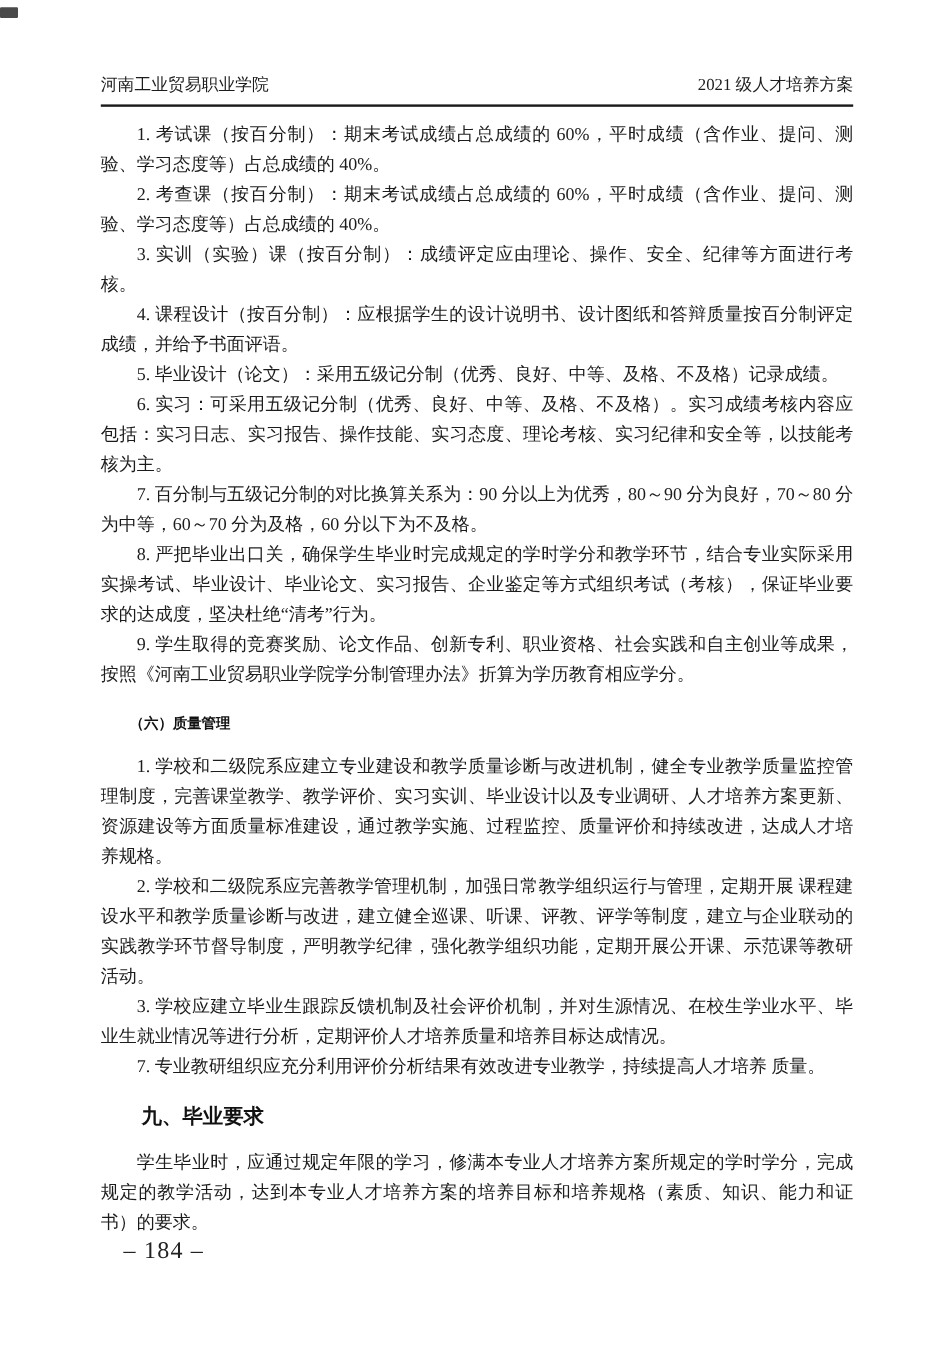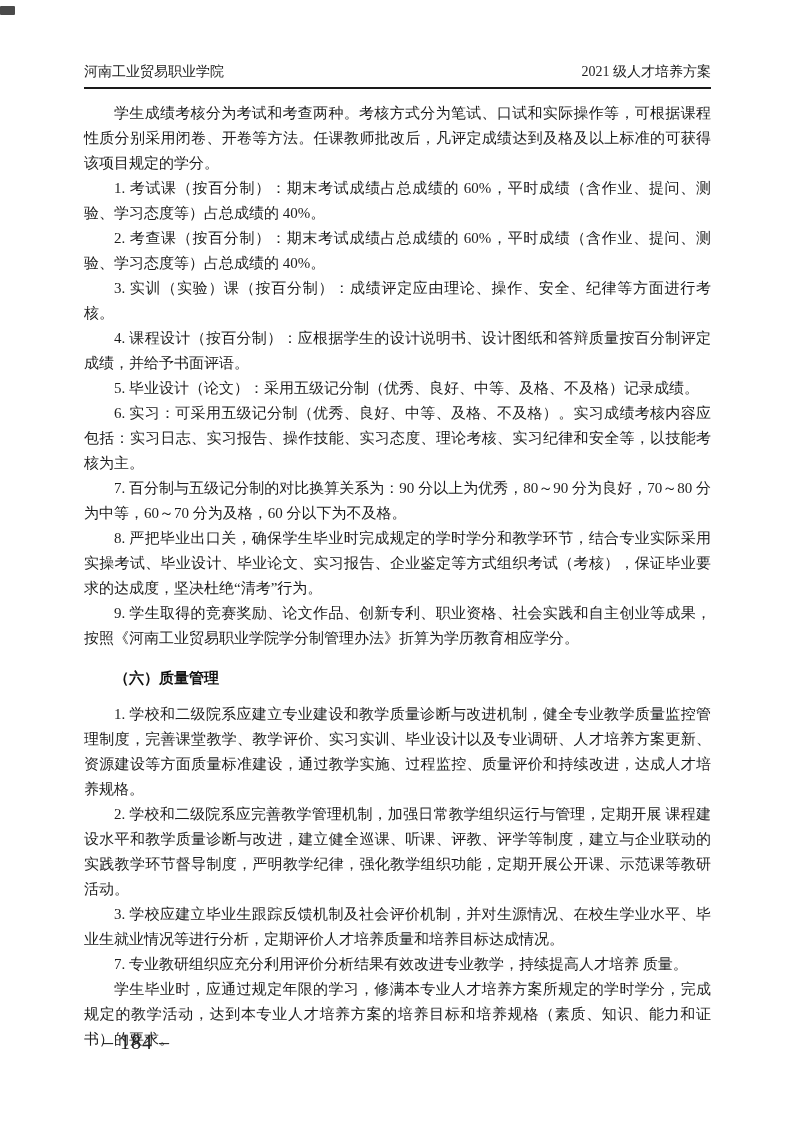--- a/index.html
+++ b/index.html
@@ -43,21 +43,21 @@
   }
   .content p {
     margin: 0;
     text-align: justify;
     text-justify: inter-ideograph;
   }
   .indent { text-indent: 2em; }
   .h-sub {
     margin: 15px 0 11px 0;
     text-indent: 2em;
-    font-size: 15px;
+    font-size: 12px;
     font-weight: 700;
     font-family: "DejaVu Sans", "Liberation Sans", sans-serif;
     color: #111;
   }
   .h-main {
     margin: 17px 0 13px 0;
     text-indent: 2em;
     font-size: 17px;
     font-weight: 700;
     font-family: "DejaVu Sans", "Liberation Sans", sans-serif;
@@ -77,39 +77,39 @@
 <div class="page">
 
   <div class="scan-artifact"></div>
 
   <div class="header">
     <span>河南工业贸易职业学院</span>
     <span>2021 级人才培养方案</span>
   </div>
 
   <div class="content">
-    <p class="indent">学生成绩考核分为考试和考查两种。考核方式分为笔试、口试和实际操作等，可根据课程性质分别采用闭卷、开卷等方法。任课教师批改后，凡评定成绩达到及格及以上标准的可获得该项目规定的学分。</p>
 
     <p class="indent">1. 考试课（按百分制）：期末考试成绩占总成绩的 60%，平时成绩（含作业、提问、测验、学习态度等）占总成绩的 40%。</p>
     <p class="indent">2. 考查课（按百分制）：期末考试成绩占总成绩的 60%，平时成绩（含作业、提问、测验、学习态度等）占总成绩的 40%。</p>
     <p class="indent">3. 实训（实验）课（按百分制）：成绩评定应由理论、操作、安全、纪律等方面进行考核。</p>
     <p class="indent">4. 课程设计（按百分制）：应根据学生的设计说明书、设计图纸和答辩质量按百分制评定成绩，并给予书面评语。</p>
     <p class="indent">5. 毕业设计（论文）：采用五级记分制（优秀、良好、中等、及格、不及格）记录成绩。</p>
     <p class="indent">6. 实习：可采用五级记分制（优秀、良好、中等、及格、不及格）。实习成绩考核内容应包括：实习日志、实习报告、操作技能、实习态度、理论考核、实习纪律和安全等，以技能考核为主。</p>
     <p class="indent">7. 百分制与五级记分制的对比换算关系为：90 分以上为优秀，80～90 分为良好，70～80 分为中等，60～70 分为及格，60 分以下为不及格。</p>
     <p class="indent">8. 严把毕业出口关，确保学生毕业时完成规定的学时学分和教学环节，结合专业实际采用实操考试、毕业设计、毕业论文、实习报告、企业鉴定等方式组织考试（考核），保证毕业要求的达成度，坚决杜绝“清考”行为。</p>
     <p class="indent">9. 学生取得的竞赛奖励、论文作品、创新专利、职业资格、社会实践和自主创业等成果，按照《河南工业贸易职业学院学分制管理办法》折算为学历教育相应学分。</p>
 
     <h3 class="h-sub">（六）质量管理</h3>
 
     <p class="indent">1. 学校和二级院系应建立专业建设和教学质量诊断与改进机制，健全专业教学质量监控管理制度，完善课堂教学、教学评价、实习实训、毕业设计以及专业调研、人才培养方案更新、资源建设等方面质量标准建设，通过教学实施、过程监控、质量评价和持续改进，达成人才培养规格。</p>
     <p class="indent">2. 学校和二级院系应完善教学管理机制，加强日常教学组织运行与管理，定期开展 课程建设水平和教学质量诊断与改进，建立健全巡课、听课、评教、评学等制度，建立与企业联动的实践教学环节督导制度，严明教学纪律，强化教学组织功能，定期开展公开课、示范课等教研活动。</p>
     <p class="indent">3. 学校应建立毕业生跟踪反馈机制及社会评价机制，并对生源情况、在校生学业水平、毕业生就业情况等进行分析，定期评价人才培养质量和培养目标达成情况。</p>
     <p class="indent">7. 专业教研组织应充分利用评价分析结果有效改进专业教学，持续提高人才培养 质量。</p>
 
+    <h2 class="h-main">九、毕业要求</h2>
 
     <p class="indent">学生毕业时，应通过规定年限的学习，修满本专业人才培养方案所规定的学时学分，完成规定的教学活动，达到本专业人才培养方案的培养目标和培养规格（素质、知识、能力和证书）的要求。</p>
   </div>
 
   <div class="footer">
     <span>– 184 –</span>
   </div>
 
 </div>
 

